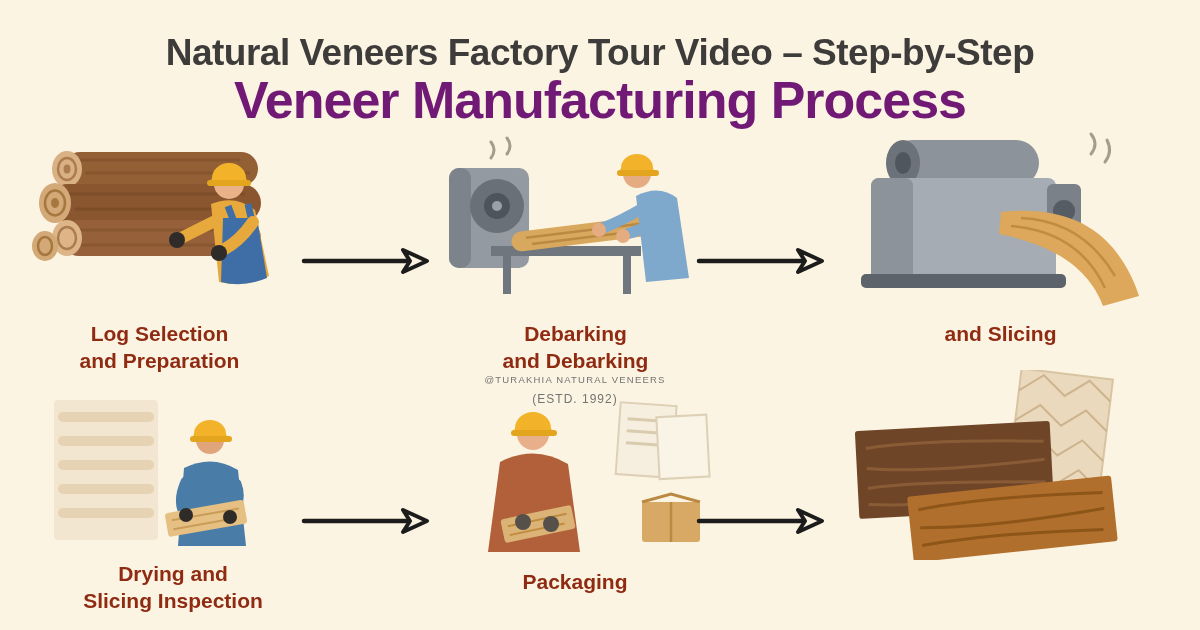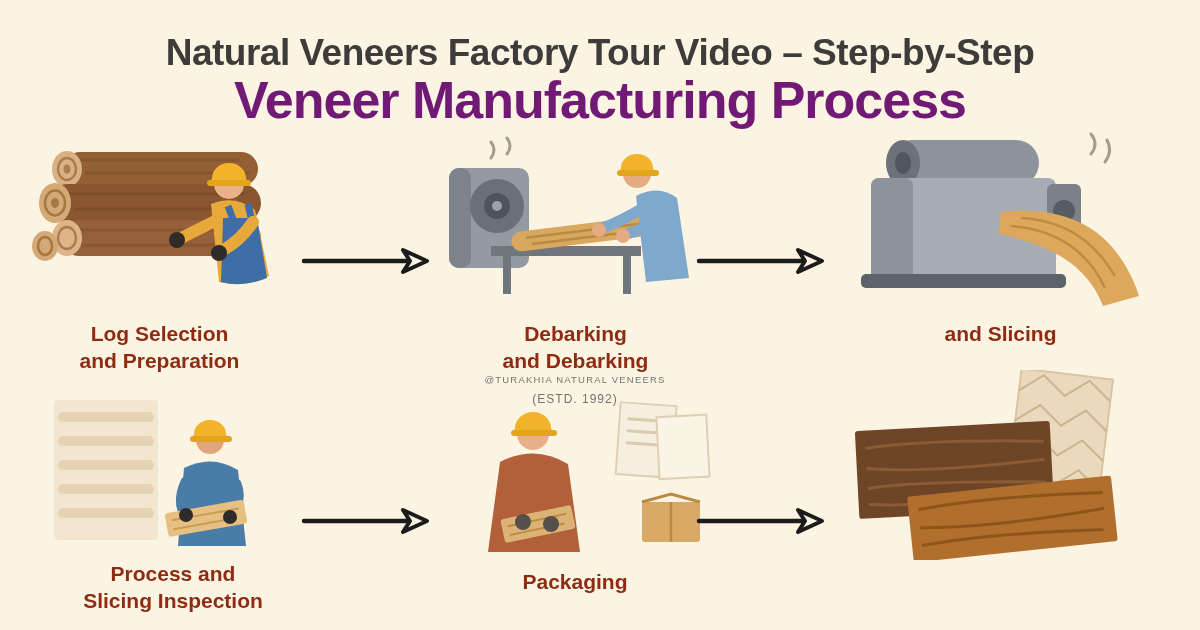--- a/index.html
+++ b/index.html
@@ -191,21 +191,21 @@
         <path d="M188 88 Q 194 104 184 118" stroke="#4a7ca8" stroke-width="11" fill="none" stroke-linecap="round"></path>
         <g transform="rotate(-10 160 122)">
           <rect x="118" y="110" width="80" height="24" rx="3" fill="#e6c083"></rect>
           <path d="M124 118 H192 M124 127 H188" stroke="#c99d58" stroke-width="2" fill="none"></path>
         </g>
         <circle cx="138" cy="119" r="7" fill="#2e2b28"></circle>
         <circle cx="182" cy="121" r="7" fill="#2e2b28"></circle>
       </g>
     </svg>
     <div class="step-label">
-      <span>Process and</span>
+      <span>Drying and</span>
       <span>Slicing Inspection</span>
     </div>
   </div>
 
   <div class="step step5">
     <svg viewBox="0 0 290 172" width="290" height="172">
       <g>
         <g transform="rotate(4 215 50)">
           <rect x="188" y="12" width="56" height="72" fill="#f6efdf" stroke="#ddd0b6" stroke-width="2"></rect>
           <path d="M196 28 h40 M196 40 h40 M196 52 h32" stroke="#d9cbae" stroke-width="3"></path>

